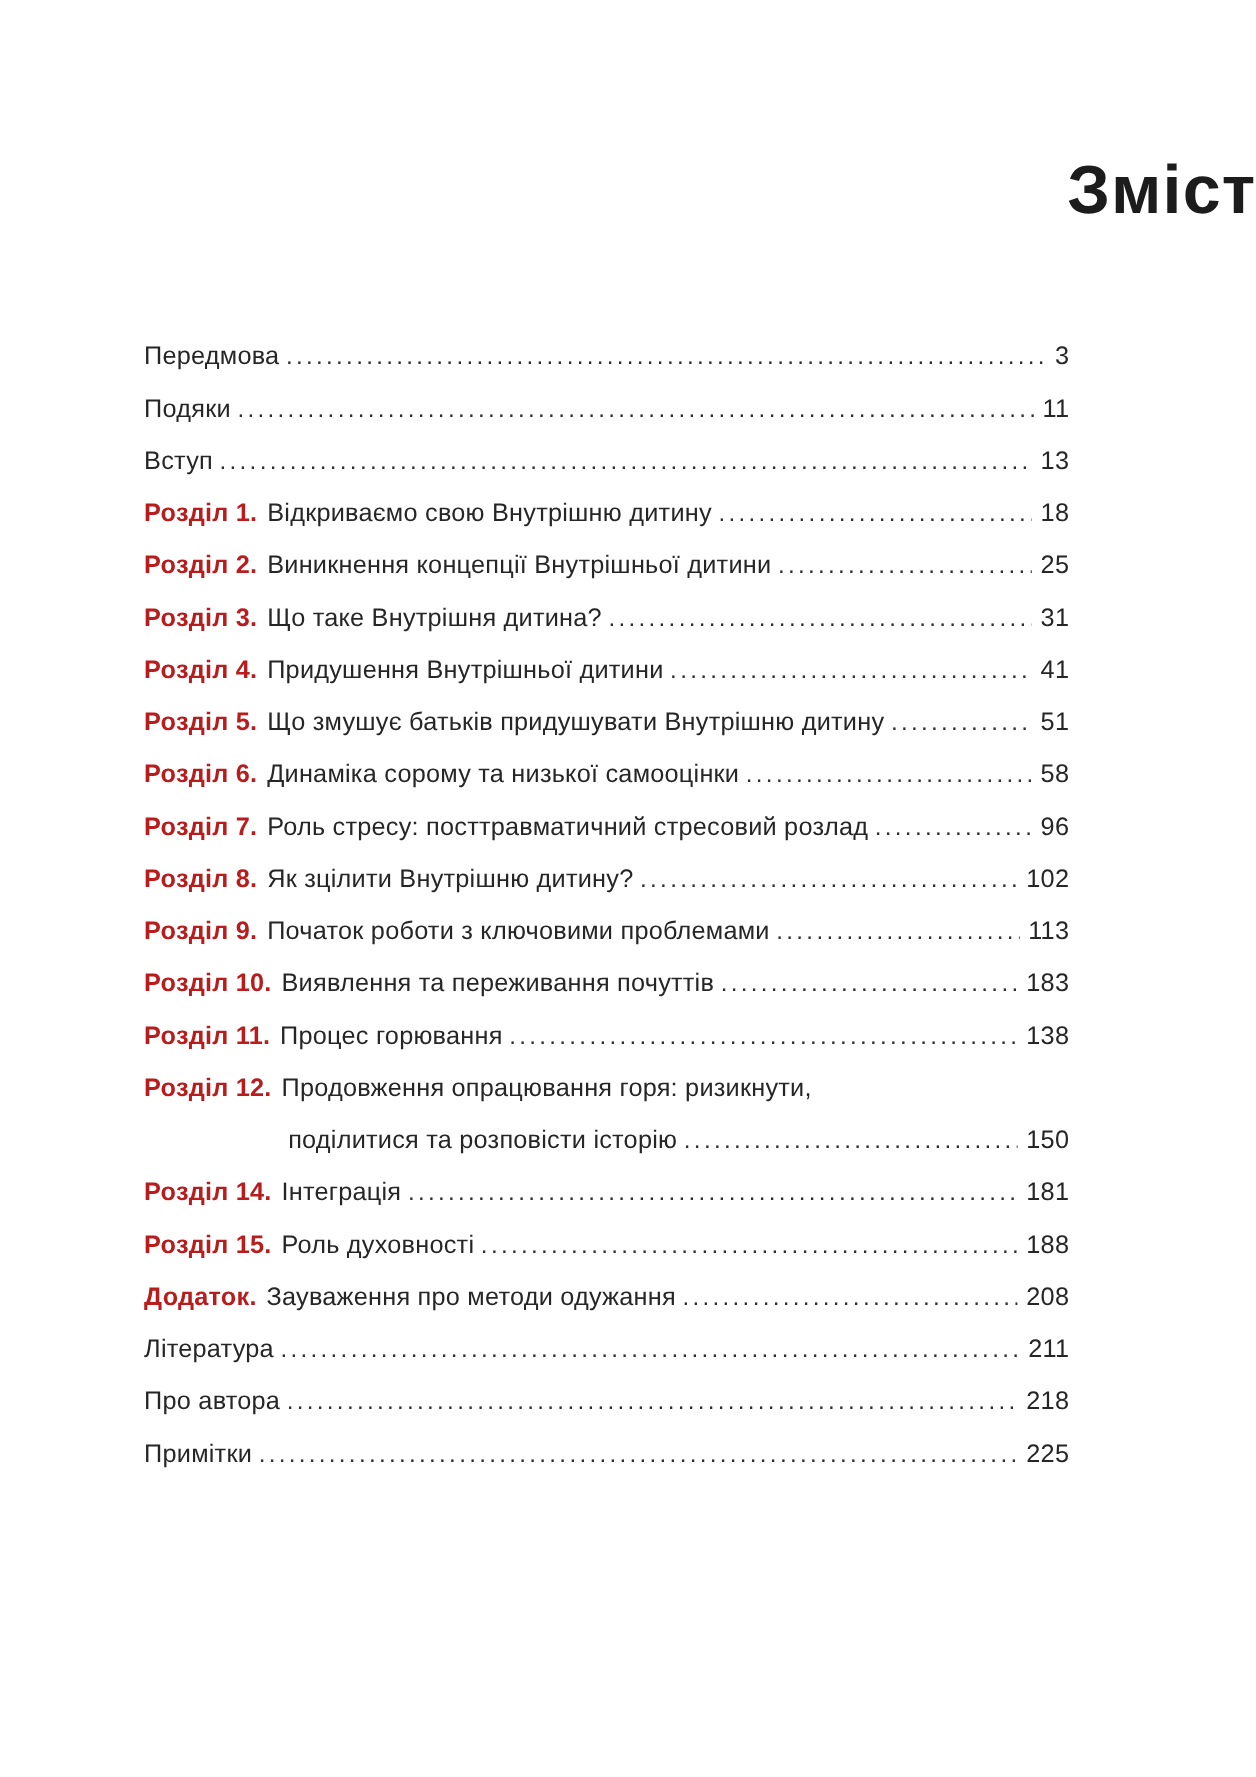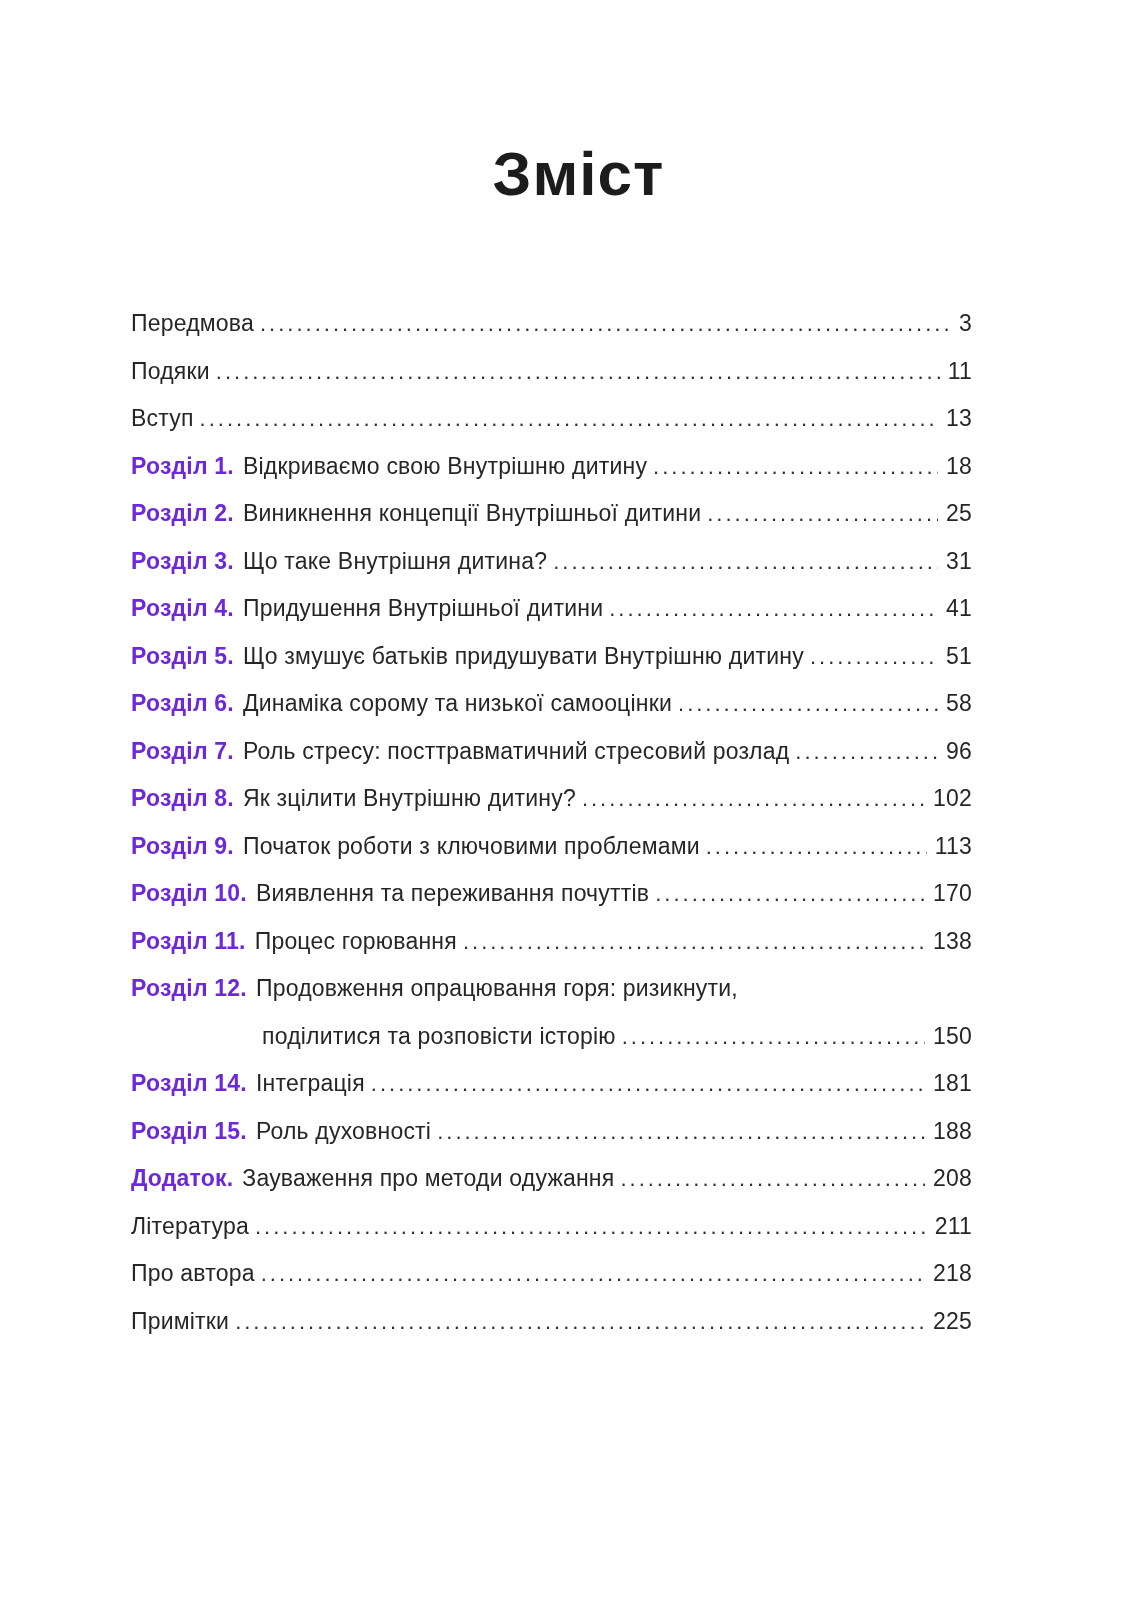--- a/index.html
+++ b/index.html
@@ -14,21 +14,21 @@
     background: #ffffff;
     font-family: "Liberation Sans", "DejaVu Sans", sans-serif;
     color: #262626;
     overflow: hidden;
   }
   .doc-title {
     position: absolute;
     top: 138px;
     left: 0;
     right: 0;
-    text-align: center;
+    text-align: right;
     font-size: 62px;
     font-weight: 700;
     letter-spacing: 1px;
     color: #1c1c1c;
     margin-left: 15px;
   }
   .toc {
     position: absolute;
     top: 300px;
     left: 131px;
@@ -39,21 +39,21 @@
     align-items: baseline;
     font-size: 23px;
     line-height: 47.5px;
     letter-spacing: 0.2px;
     white-space: nowrap;
   }
   .toc-row .prefix {
     font-weight: 700;
     margin-right: 9px;
     flex: 0 0 auto;
-    color: #6d28d9;
+    color: #b91c1c;
   }
   .toc-row .prefix:empty {
     display: none;
     margin-right: 0;
   }
   .toc-row .t {
     flex: 0 0 auto;
   }
   .toc-row .leader {
     flex: 1 1 auto;
@@ -149,21 +149,21 @@
       <div class="toc-row">
         <span class="prefix">Розділ 9.</span>
         <span class="t">Початок роботи з ключовими проблемами</span>
         <span class="leader"></span>
         <span class="page-num">113</span>
       </div>
       <div class="toc-row">
         <span class="prefix">Розділ 10.</span>
         <span class="t">Виявлення та переживання почуттів</span>
         <span class="leader"></span>
-        <span class="page-num">170</span>
+        <span class="page-num">183</span>
       </div>
       <div class="toc-row">
         <span class="prefix">Розділ 11.</span>
         <span class="t">Процес горювання</span>
         <span class="leader"></span>
         <span class="page-num">138</span>
       </div>
       <div class="toc-row">
         <span class="prefix">Розділ 12.</span>
         <span class="t">Продовження опрацювання горя: ризикнути,</span>

